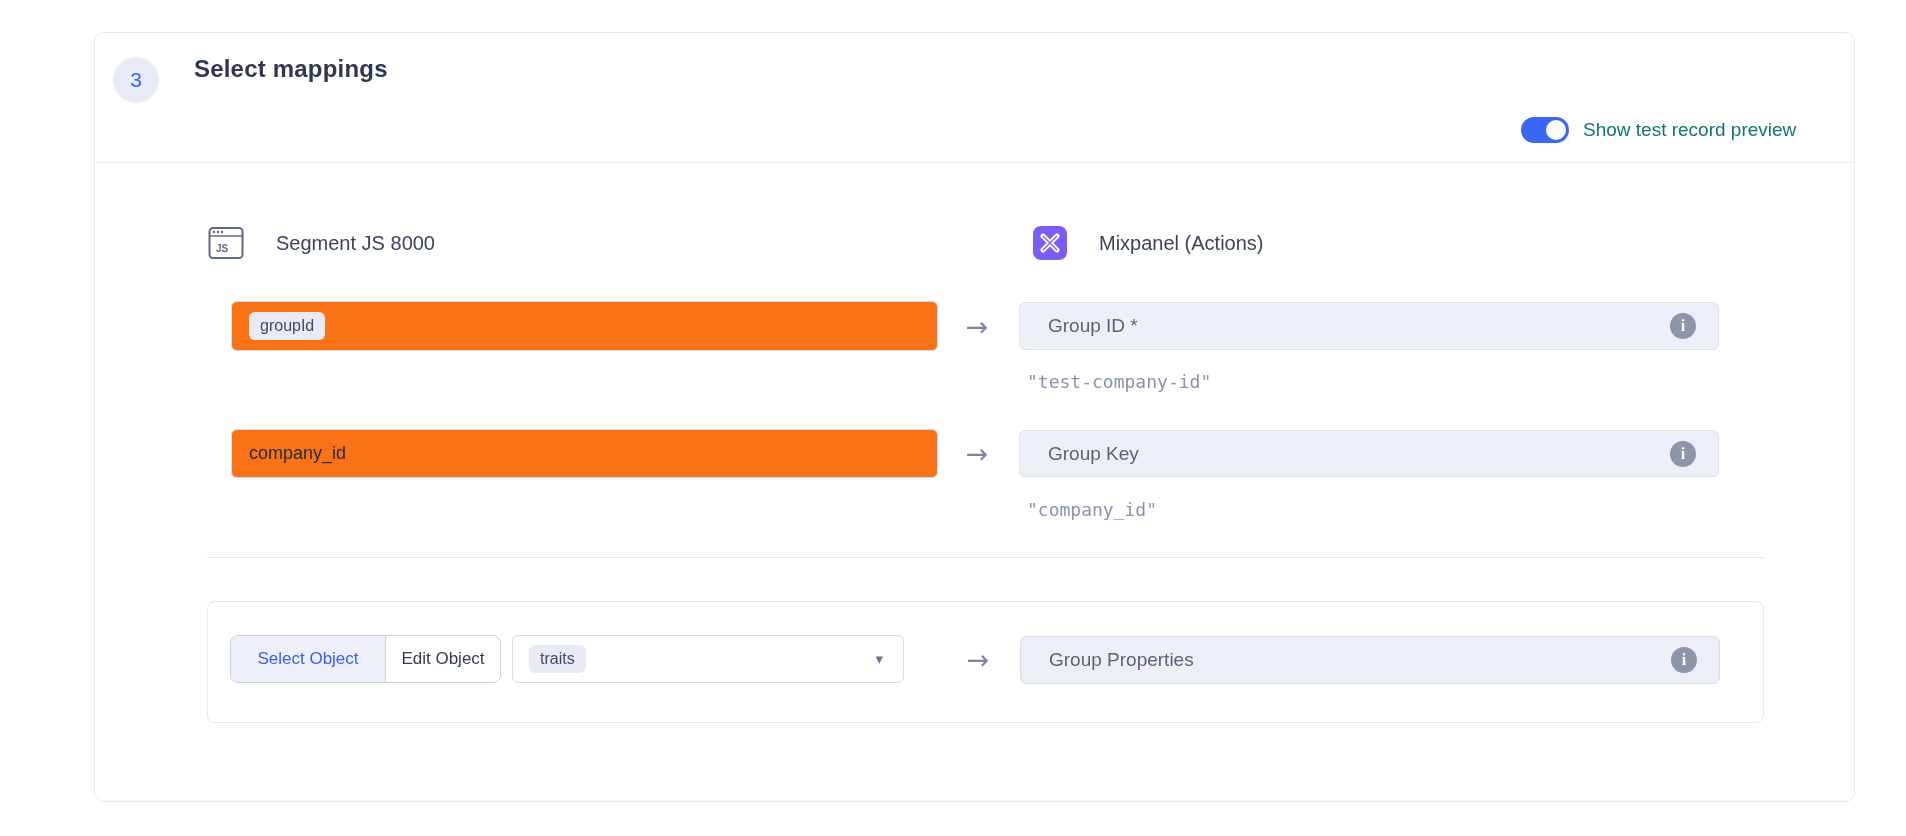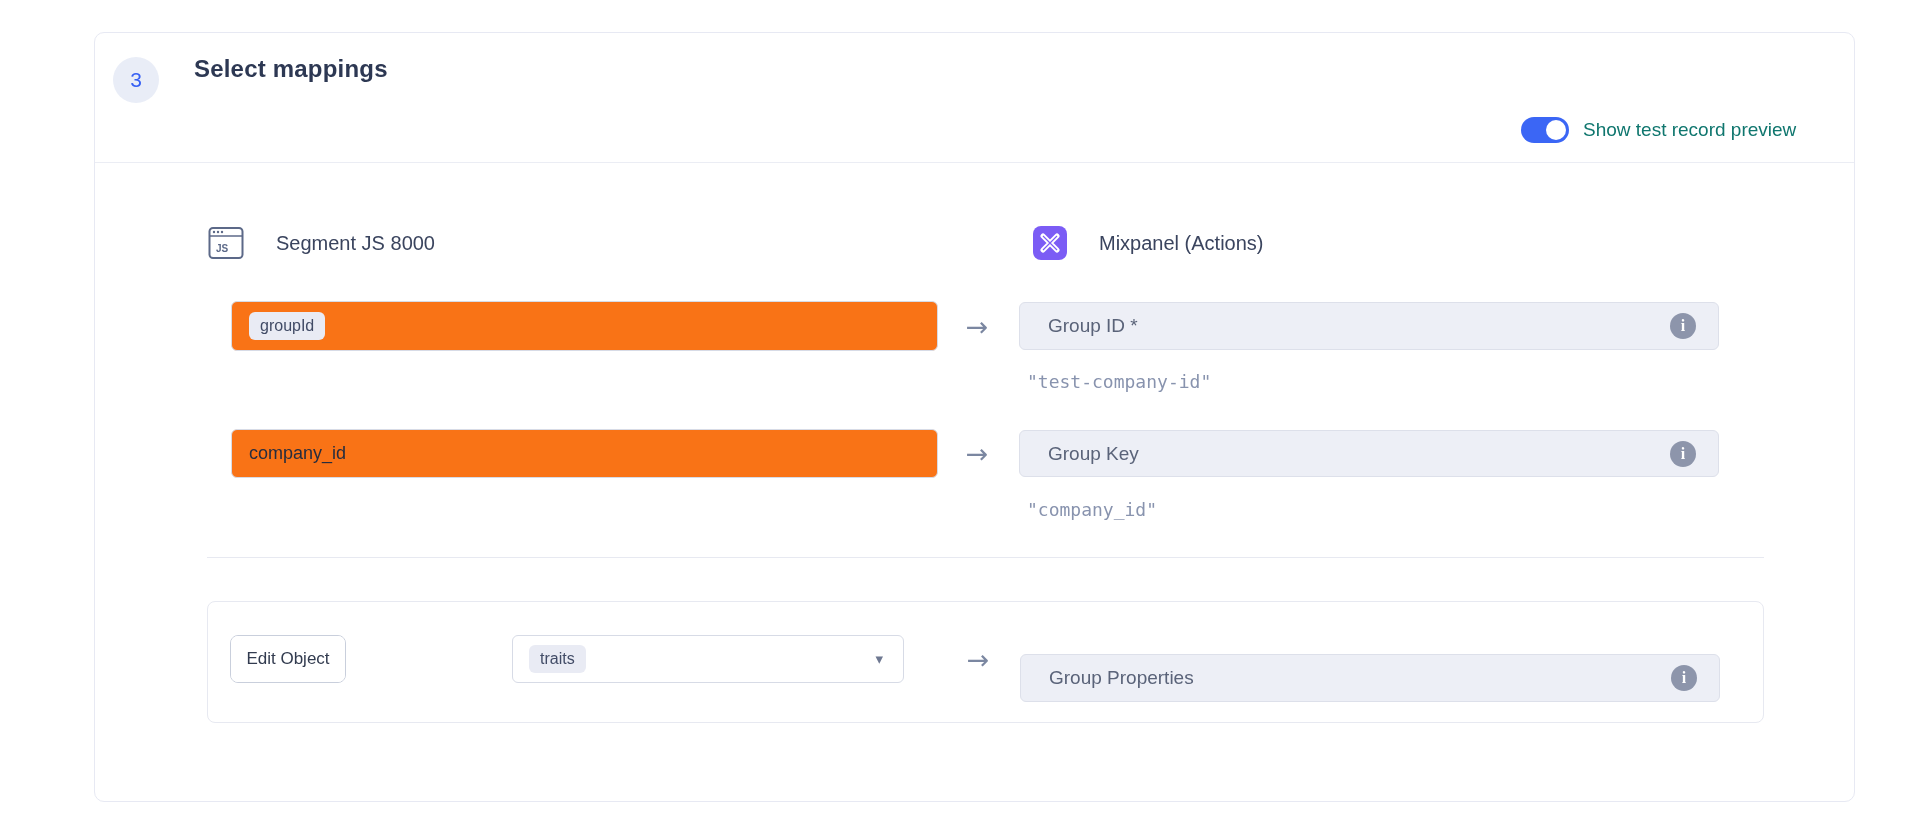--- a/index.html
+++ b/index.html
@@ -81,21 +81,21 @@
     border-right:1px solid #c9cfdc; }
   .seg-btn.inactive { width:114px; background:#fff; color:#323b4f; }
   .obj-dropdown { position:absolute; left:304px; top:33px; width:392px; height:48px;
     background:#fff; border:1px solid #d7dbe6; border-radius:6px; display:flex;
     align-items:center; padding:0 20px 0 16px; cursor:pointer;gap:48px; }
   .obj-dropdown .chip { flex:0 0 auto; }
   .dd-spacer { flex:1; }
   .caret::before { content:"\25BE"; font-family:"DejaVu Sans", sans-serif;
     font-size:15px; color:#6e7891; }
   .obj-arrow { top:33px; left:740px; height:48px; }
-  .obj-dst { top:52px; left:812px; }
+  .obj-dst { top:34px; left:812px; }
 </style>
 </head>
 <body>
 
 <div class="card">
 
   <div class="step-badge">3</div>
   <div class="title">Select mappings</div>
   <div class="toggle-wrap">
     <div class="toggle" role="switch" aria-checked="on"></div>
@@ -142,20 +142,21 @@
   <div class="dst-field row2-dst">
     <span class="dst-label">Group Key</span>
     <span class="info-icon"></span>
   </div>
   <div class="preview row2-preview">"company_id"</div>
 
   <div class="divider"></div>
 
   <div class="obj-box">
     <div class="seg-group">
+      <div class="seg-btn active">Select Object</div>
       <div class="seg-btn inactive">Edit Object</div>
     </div>
     <div class="obj-dropdown">
       <span class="chip">traits</span>
       <span class="dd-spacer"></span>
       <span class="caret"></span>
     </div>
     <div class="arrow obj-arrow"></div>
     <div class="dst-field obj-dst">
       <span class="dst-label">Group Properties</span>

